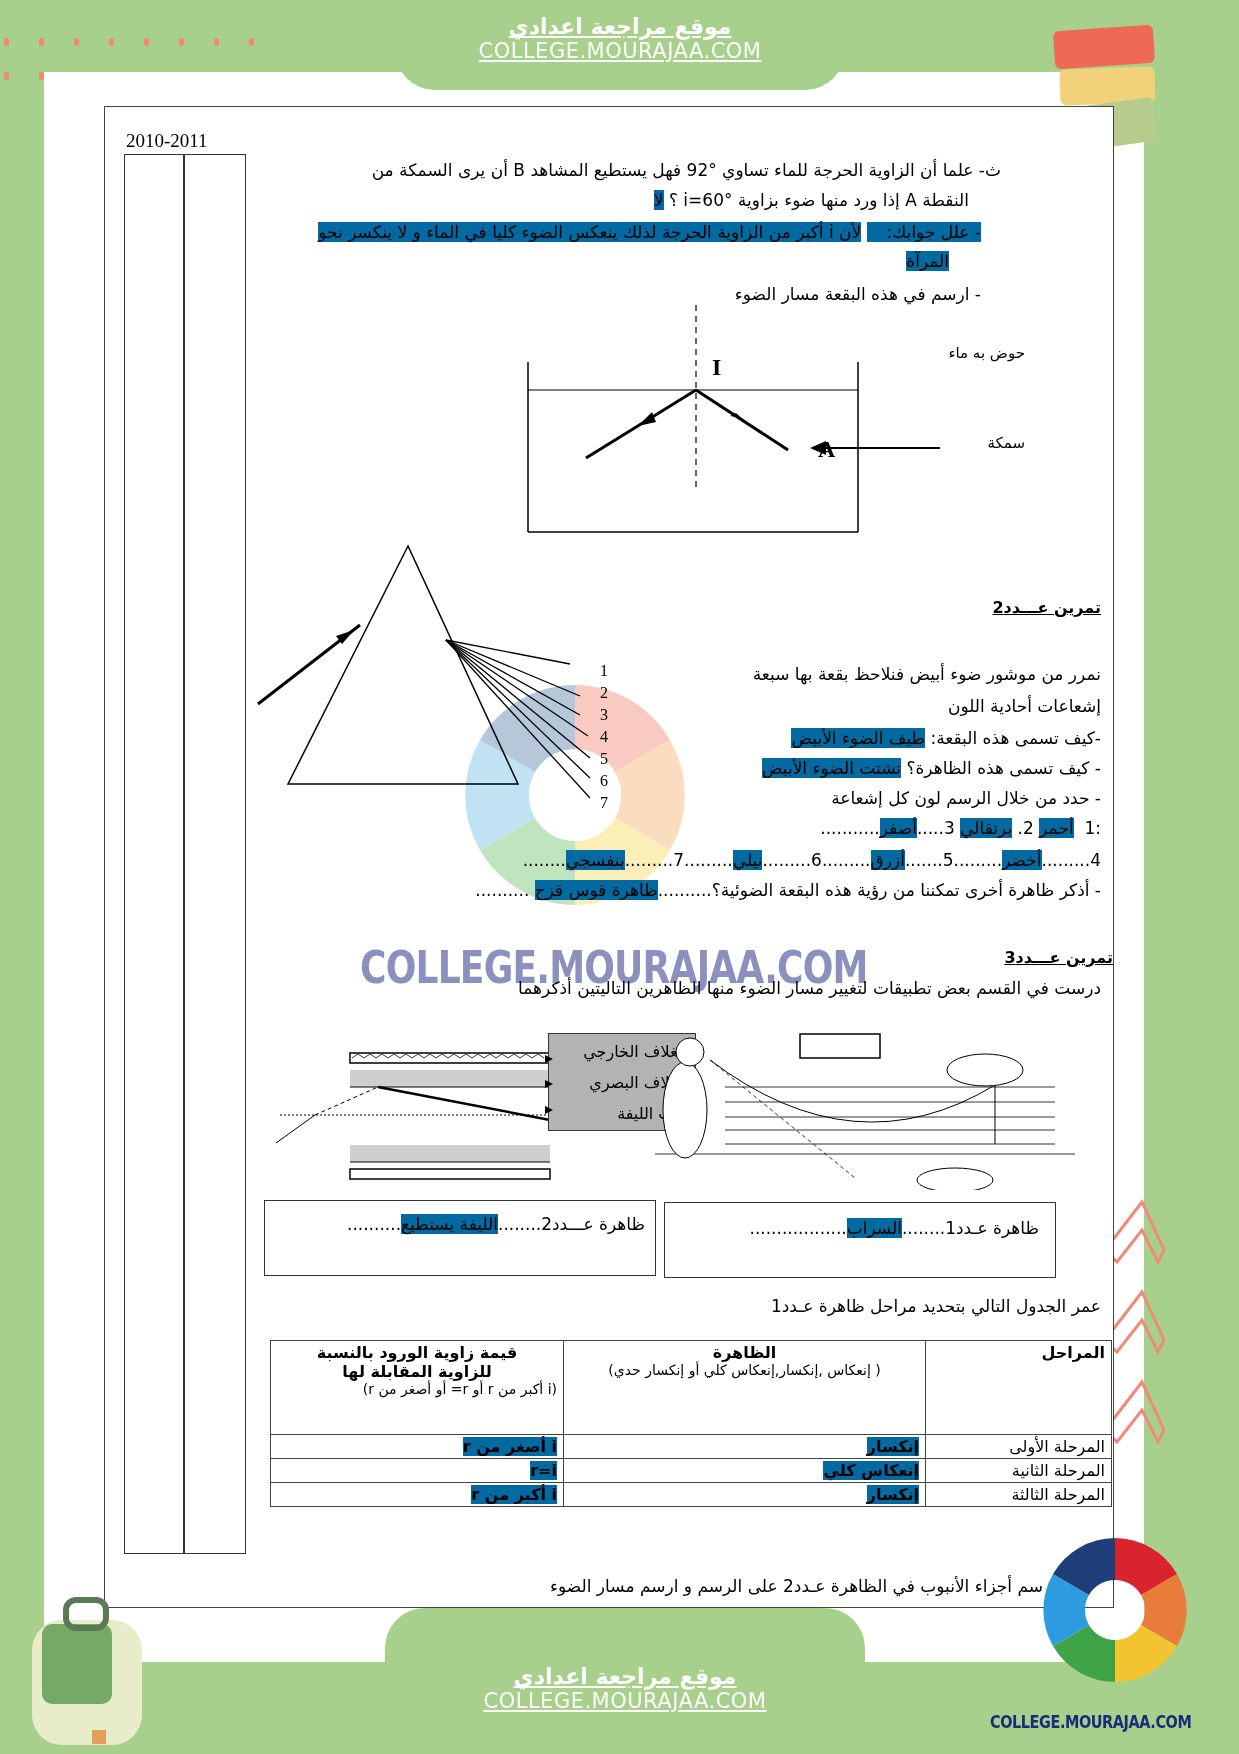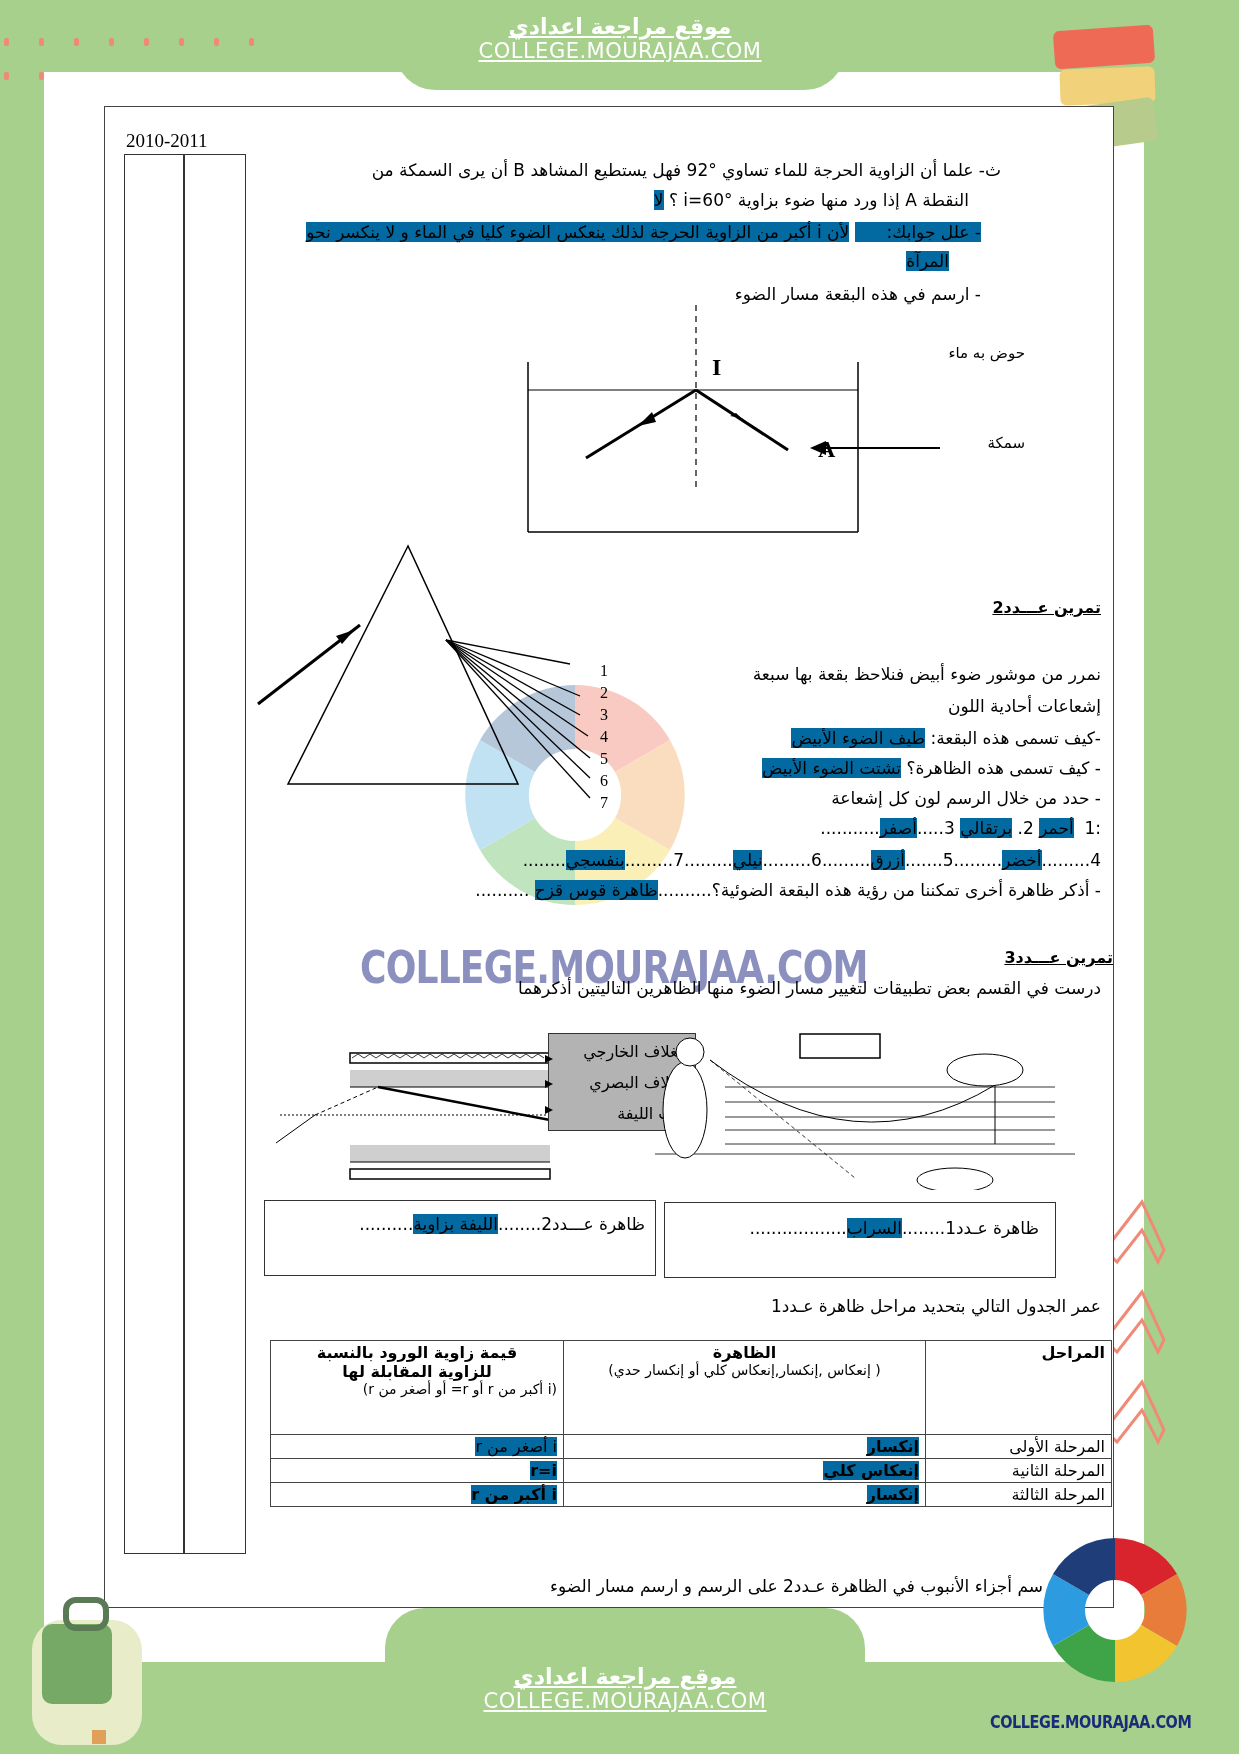--- a/index.html
+++ b/index.html
@@ -96,21 +96,21 @@
 
 <div class="year">2010-2011</div>
 <div class="margin-box"></div>
 
 <div class="rtl" style="right:238px;top:160px;">ث- علما أن الزاوية الحرجة للماء تساوي °92 فهل يستطيع المشاهد B أن يرى السمكة من</div>
 <div class="rtl" style="right:270px;top:190px;">
   <span>النقطة A إذا ورد منها ضوء بزاوية °i=60 ؟</span>
   <span class="hl">لا</span>
 </div>
 <div class="rtl" style="right:258px;top:222px;">
-  <span class="hl" style="padding-left:32px;">- علل جوابك:</span>
+  <span class="hl" style="padding-left:20px;">- علل جوابك:</span>
   <span class="hl">لأن i أكبر من الزاوية الحرجة لذلك ينعكس الضوء كليا في الماء و لا ينكسر نحو</span>
 </div>
 <div class="rtl" style="right:290px;top:251px;">
   <span class="hl">المرآة</span>
 </div>
 <div class="rtl" style="right:258px;top:284px;">- ارسم في هذه البقعة مسار الضوء</div>
 
 <svg style="position:absolute;left:520px;top:300px;" width="420" height="240">
   <line x1="8" y1="62" x2="8" y2="232" stroke="#000" stroke-width="1.5"></line>
   <line x1="8" y1="232" x2="338" y2="232" stroke="#000" stroke-width="1.5"></line>
@@ -237,21 +237,21 @@
   <ellipse cx="30" cy="80" rx="22" ry="48" fill="#fff" stroke="#000"></ellipse>
   <circle cx="35" cy="22" r="14" fill="#fff" stroke="#000"></circle>
 </svg>
 
 <div class="answer-box" style="left:664px;top:1202px;width:392px;height:76px;"></div>
 <div class="rtl" style="right:200px;top:1218px;">
   <span>ظاهرة عـدد1........</span><span class="hl">السراب</span><span>..................</span>
 </div>
 <div class="answer-box" style="left:264px;top:1200px;width:392px;height:76px;"></div>
 <div class="rtl" style="right:594px;top:1214px;">
-  <span>ظاهرة عـــدد2........</span><span class="hl">الليفة بزاوية</span><span>..........</span>
+  <span>ظاهرة عـــدد2........</span><span class="hl">الليفة يستطيع</span><span>..........</span>
 </div>
 
 <div class="rtl" style="right:138px;top:1296px;">عمر الجدول التالي بتحديد مراحل ظاهرة عـدد1</div>
 
 <table class="stages">
   <tbody>
       <tr style="height:94px;">
     <th class="first" style="width:186px;">المراحل</th>
     <th style="width:362px;">
       <span>الظاهرة</span>
@@ -259,21 +259,21 @@
     </th>
     <th>
       <span style="display:block;">قيمة زاوية الورود بالنسبة</span>
       <span style="display:block;">للزاوية المقابلة لها</span>
       <span class="sub" style="text-align:right;">(i أكبر من r أو r= أو أصغر من r)</span>
     </th>
   </tr>
   <tr>
     <td>المرحلة الأولى</td>
     <td><span class="hl" style="font-weight:bold;">إنكسار</span></td>
-    <td><span class="hl" style="font-weight:normal;">i  أصغر من r</span></td>
+    <td><span class="hl" style="font-weight:bold;">i  أصغر من r</span></td>
   </tr>
   <tr>
     <td>المرحلة الثانية</td>
     <td><span class="hl" style="font-weight:bold;">إنعكاس كلي</span></td>
     <td><span class="hl" style="font-weight:bold;">r=i</span></td>
   </tr>
   <tr>
     <td>المرحلة الثالثة</td>
     <td><span class="hl" style="font-weight:bold;">إنكسار</span></td>
     <td><span class="hl" style="font-weight:bold;">i أكبر من r</span></td>

